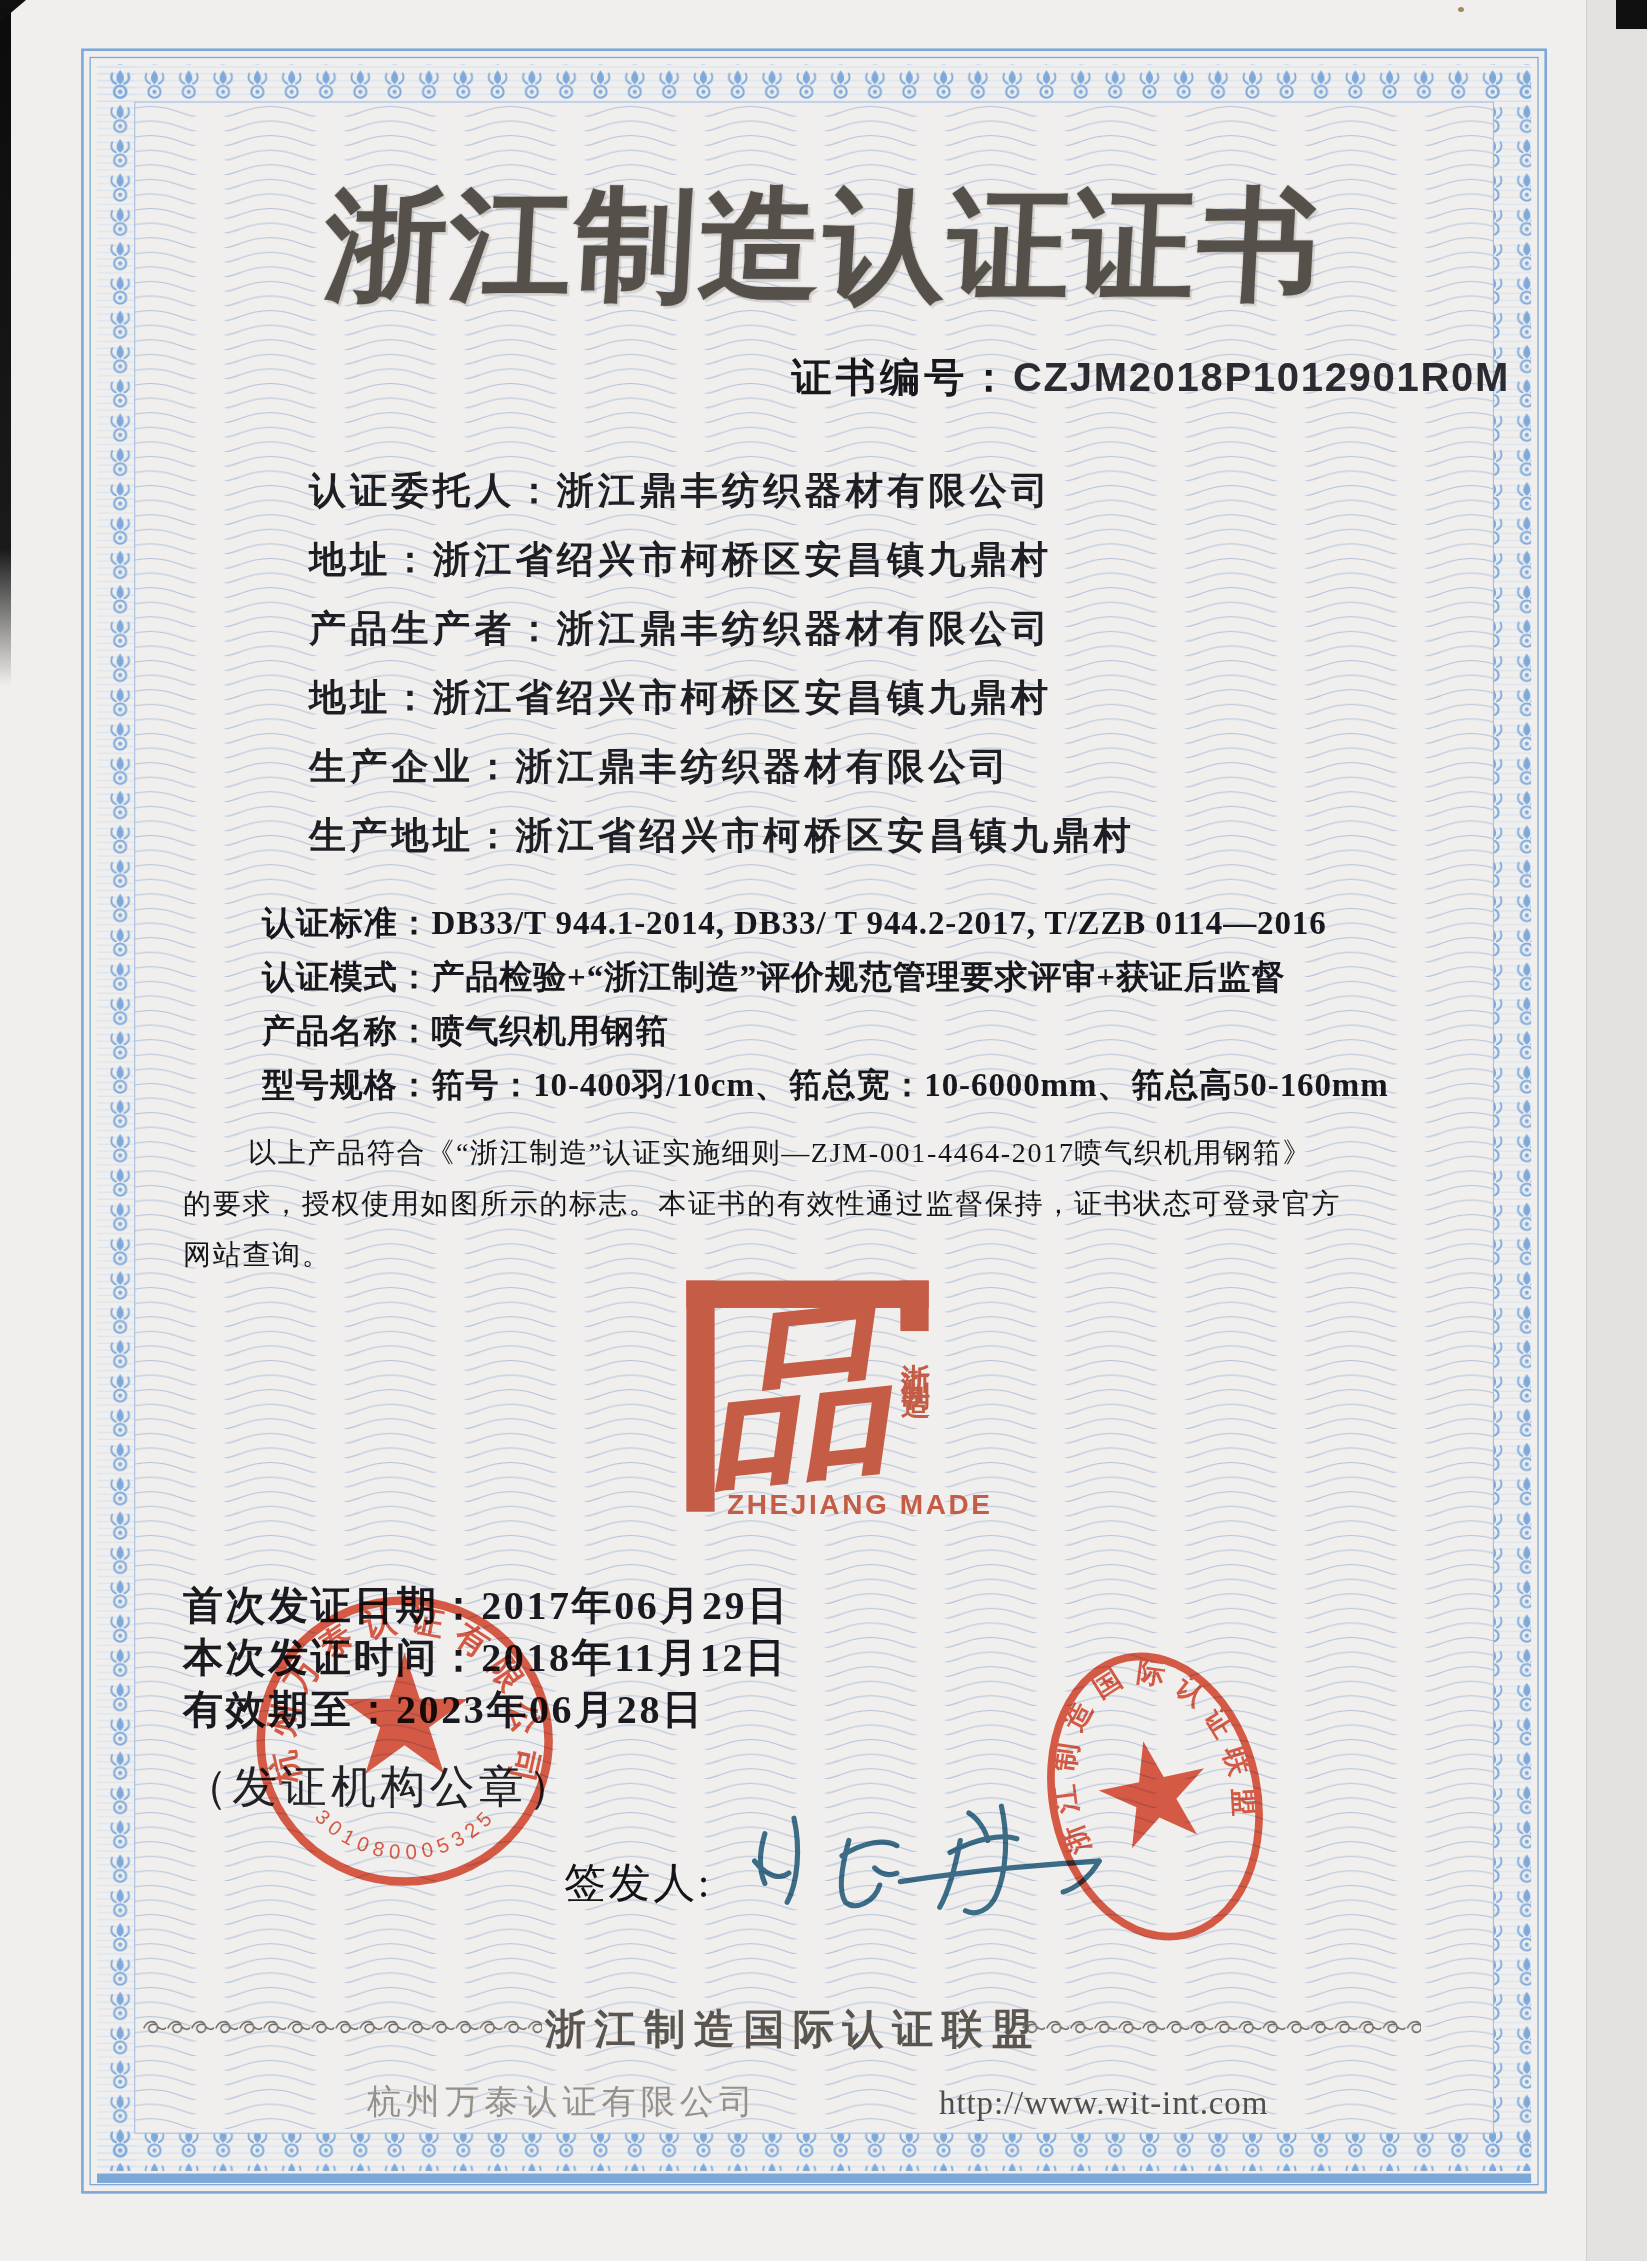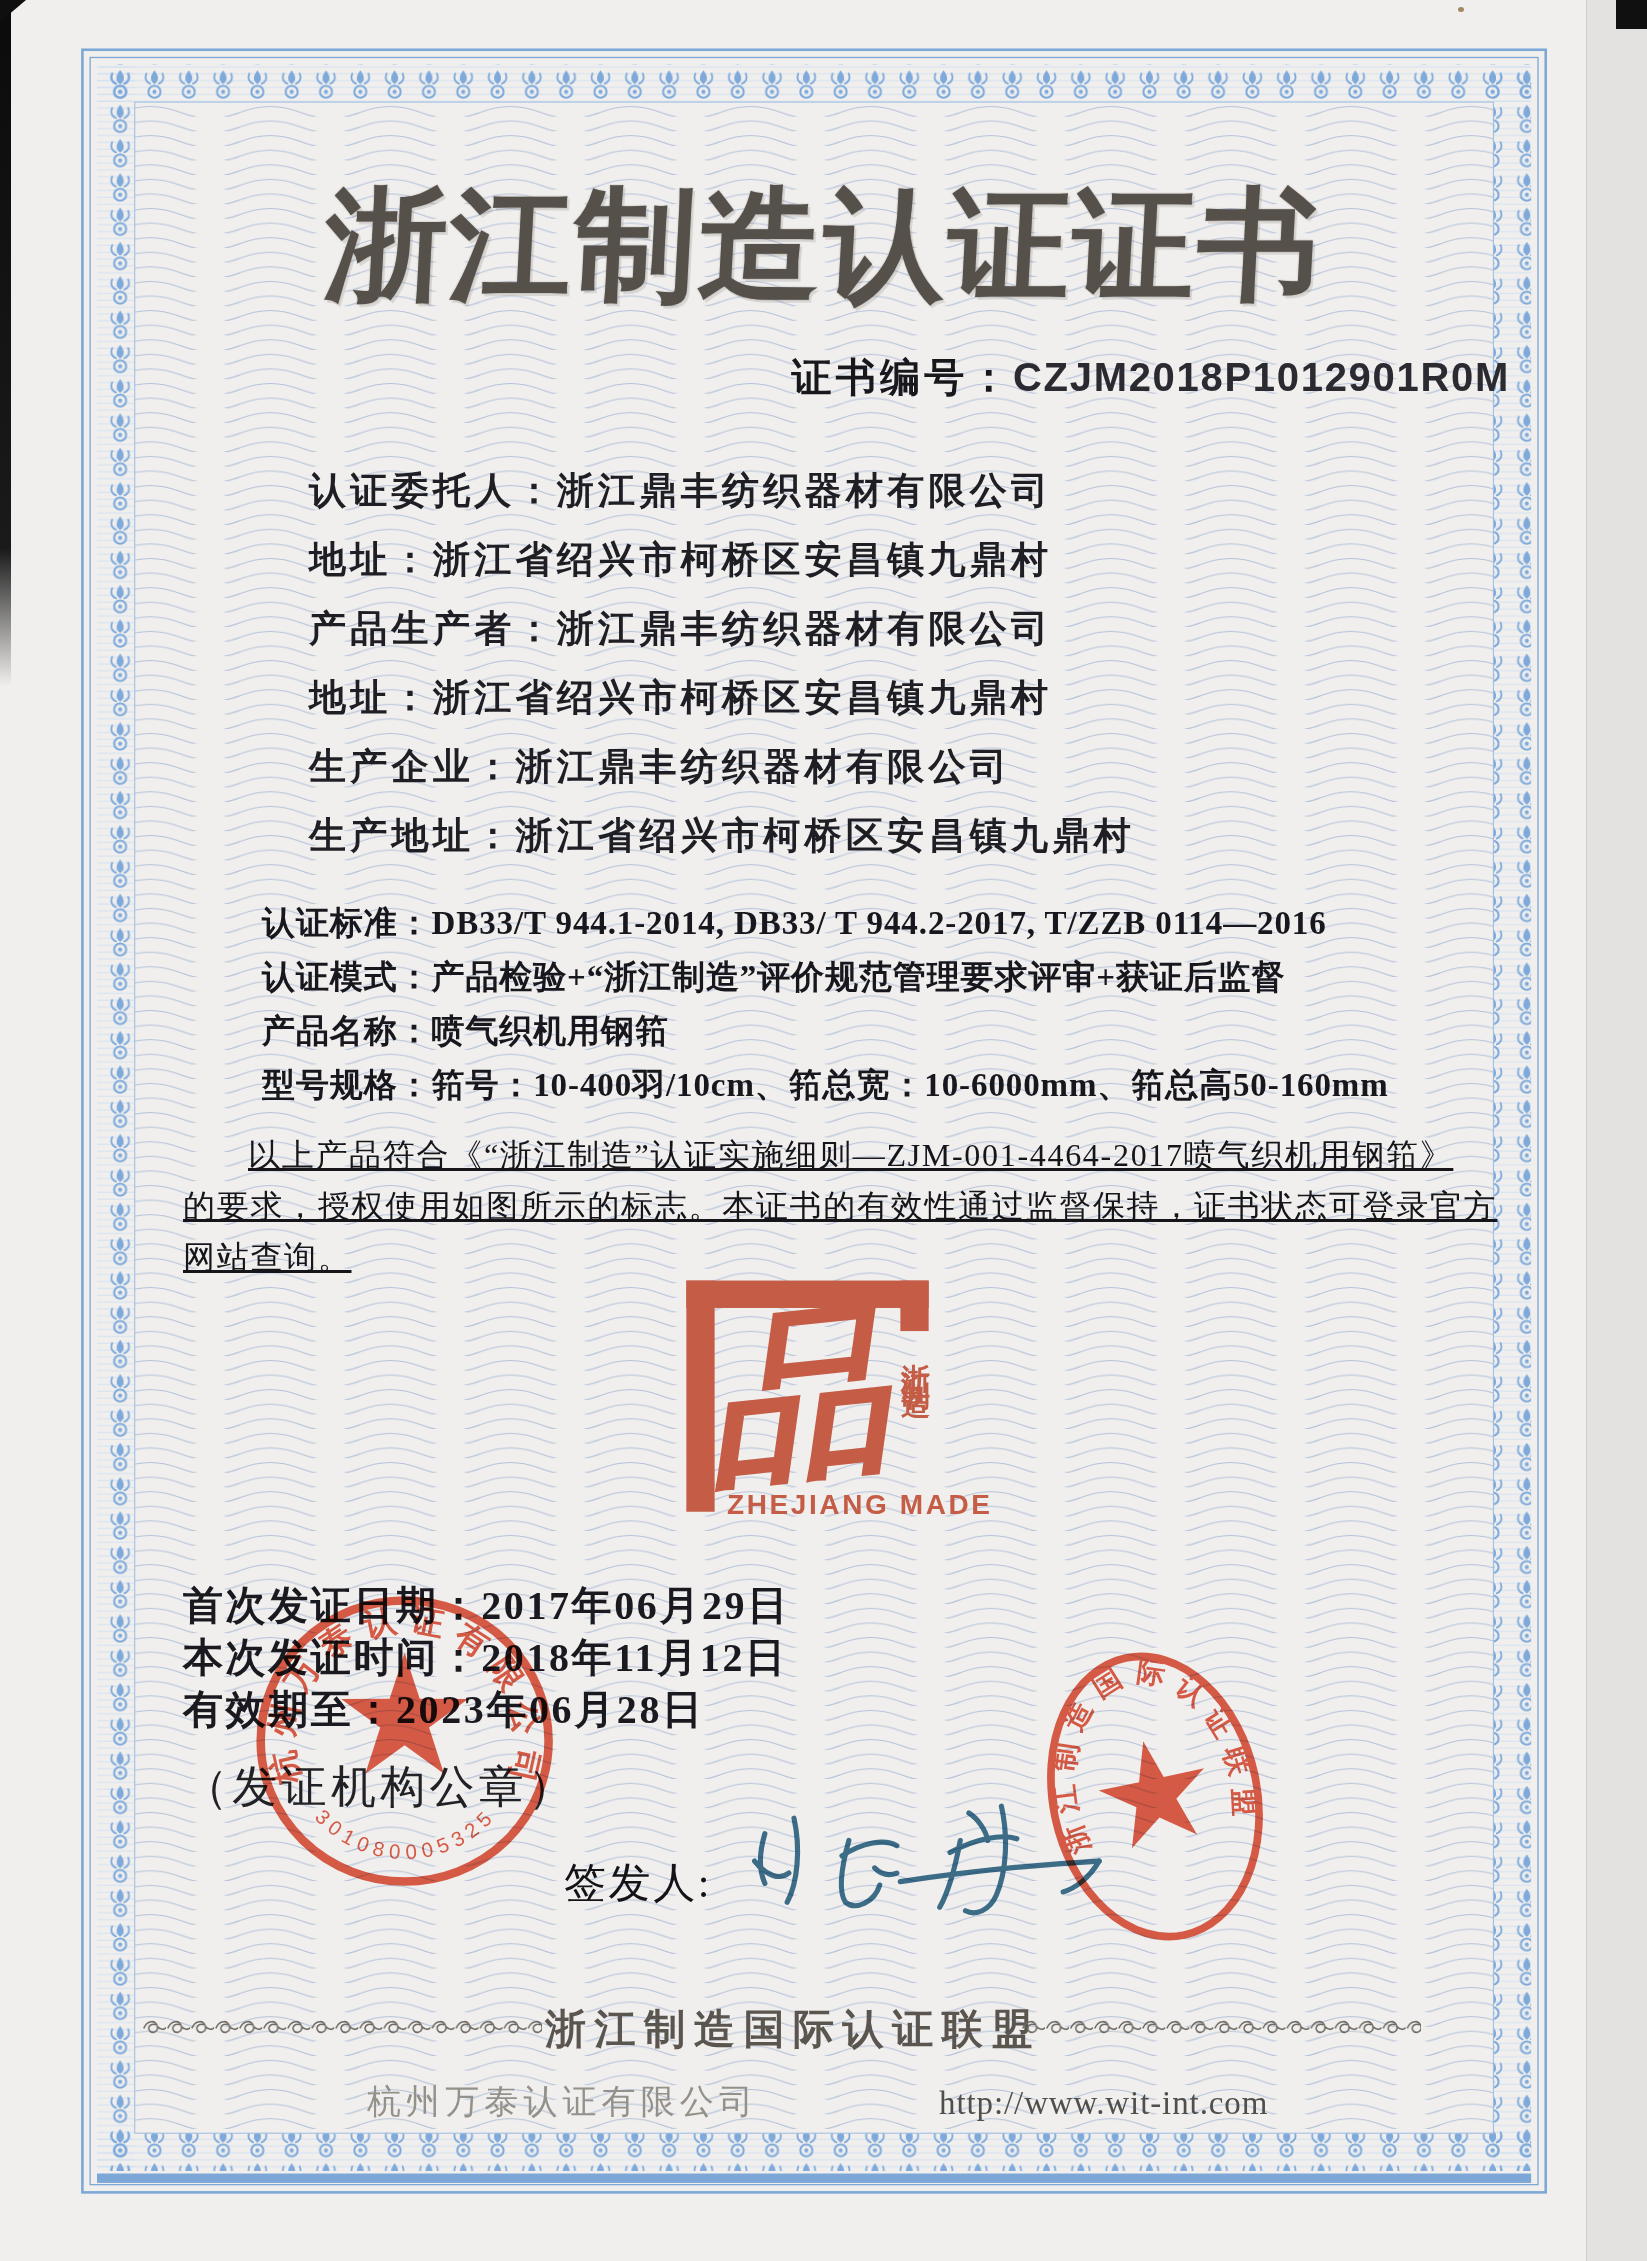--- a/index.html
+++ b/index.html
@@ -21,21 +21,21 @@
   .certno .lbl{font-size:40px;font-weight:bold;letter-spacing:4.3px;color:#17171c;}
   .certno .val{font-family:"Liberation Sans","DejaVu Sans",sans-serif;font-size:40px;font-weight:bold;
                letter-spacing:1.7px;color:#2a2a30;}
 
   .info-block{left:262px;top:466px;z-index:2;}
   .info-line{height:69px;font-size:37px;font-weight:bold;letter-spacing:4.3px;color:#1e1e24;white-space:nowrap;margin-left:47px;}
   .spec-block{left:262px;top:901px;z-index:2;}
   .spec-line{height:54px;font-size:33px;font-weight:bold;letter-spacing:0.9px;color:#17171d;white-space:nowrap;}
 
   .statement{left:183px;top:1134px;z-index:2;}
-  .stmt-line{height:51px;font-size:32px;letter-spacing:1.7px;color:#15151a;white-space:nowrap;text-decoration:underline;}
+  .stmt-line{height:51px;font-size:28px;letter-spacing:1.7px;color:#15151a;white-space:nowrap;}
   .stmt-line.first{padding-left:65px;}
 
   .logo{left:682px;top:1278px;width:257px;height:250px;z-index:2;}
   .logo .mark{position:absolute;left:24px;top:27.5px;font-size:182px;font-weight:bold;color:#c45c46;
               transform:rotate(-6deg);line-height:1;font-style:italic;}
   .logo .side{position:absolute;left:214px;top:62px;writing-mode:vertical-rl;font-size:29px;font-weight:bold;
               letter-spacing:8.6px;color:#c45c46;}
   .logo .caption{position:absolute;left:45px;top:211px;font-family:"Liberation Sans","DejaVu Sans",sans-serif;
               font-size:28px;font-weight:bold;letter-spacing:2.6px;color:#c45c46;white-space:nowrap;}
 

